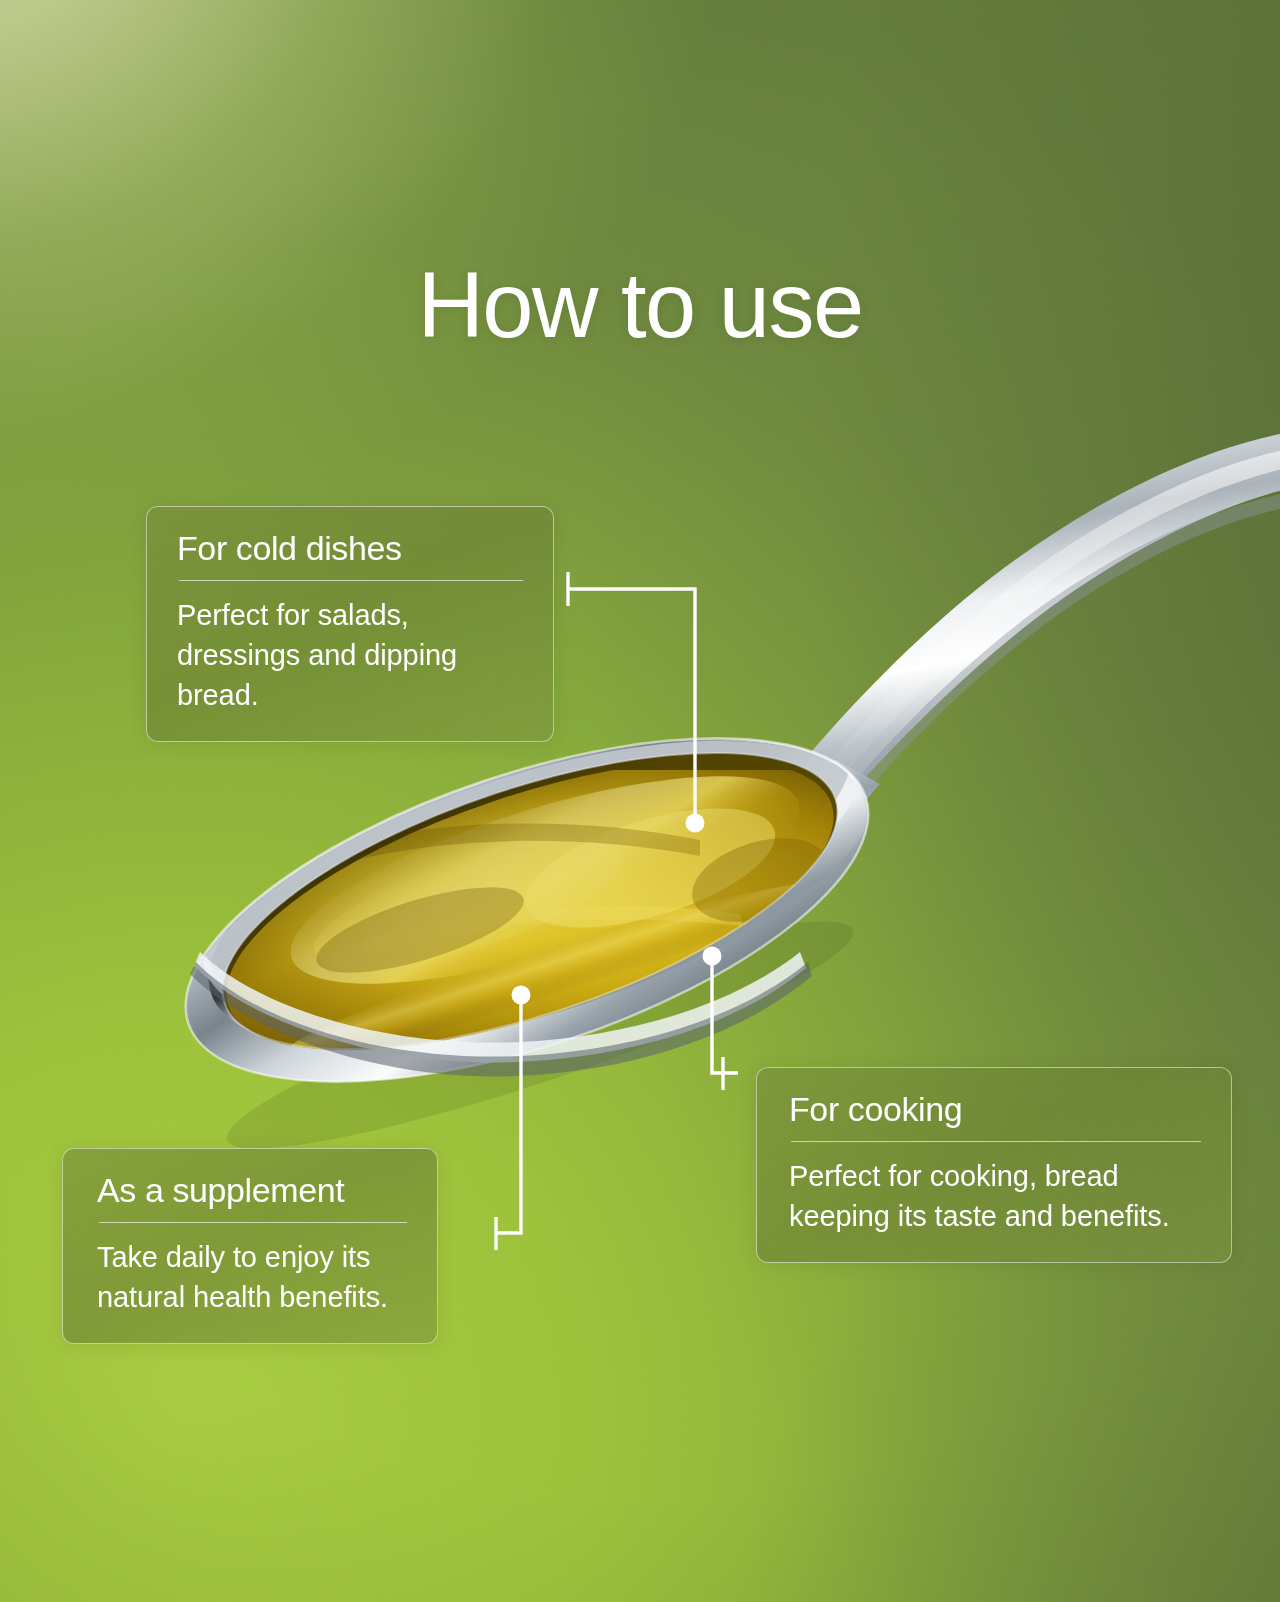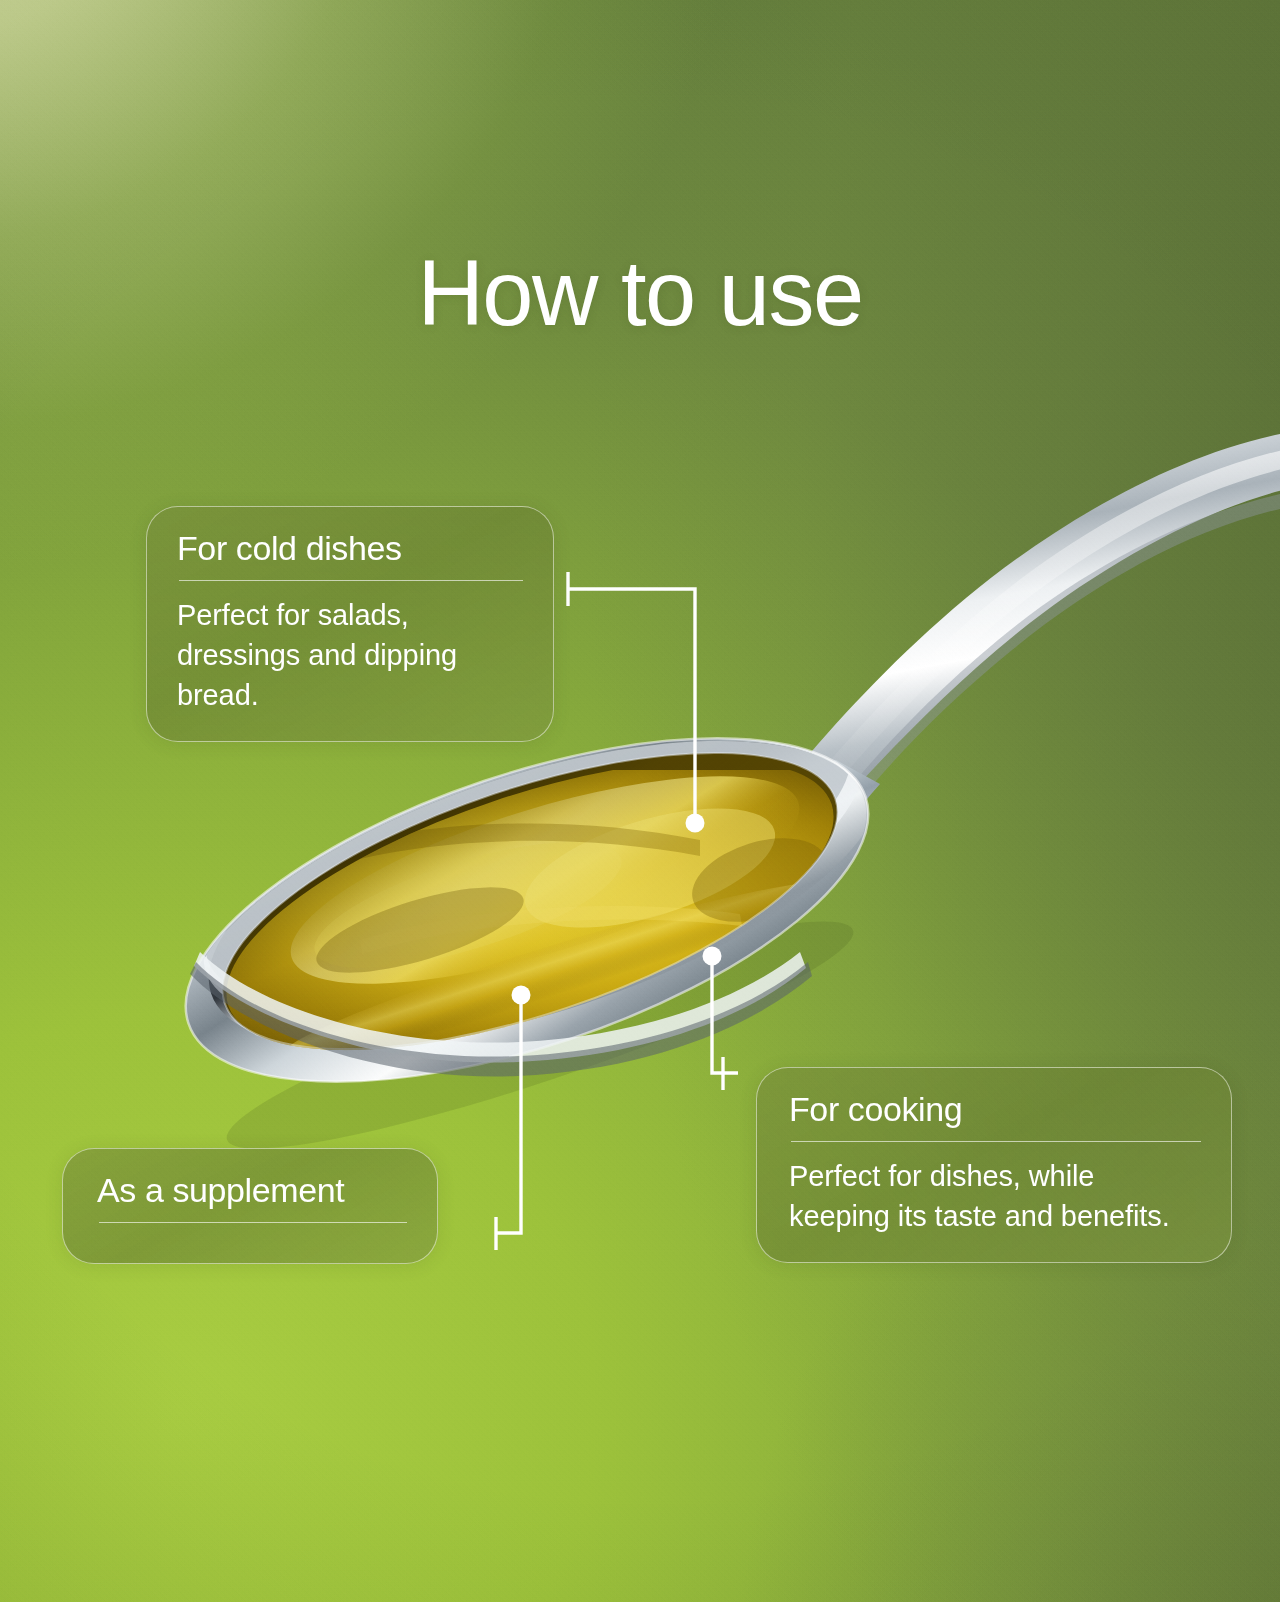--- a/index.html
+++ b/index.html
@@ -54,41 +54,41 @@
       repeating-linear-gradient(90deg,  rgba(255,255,255,0.08) 0px, rgba(0,0,0,0.08) 1px, rgba(255,255,255,0.04) 2px, rgba(0,0,0,0.06) 3px),
       repeating-linear-gradient(37deg,  rgba(255,255,255,0.05) 0px, rgba(0,0,0,0.05) 1px, rgba(255,255,255,0.03) 3px, rgba(0,0,0,0.03) 5px);
     background-size: 3px 3px, 3px 3px, 7px 7px;
     pointer-events: none;
   }
 
   
   .title {
     position: absolute;
     left: 0; right: 0;
-    top: 184px;
+    top: 196px;
     text-align: center;
     color: #ffffff;
     font-size: 92px;
     font-weight: 400;
     letter-spacing: -1.5px;
     line-height: 1.04;
     text-shadow: 0 1px 10px rgba(60,80,25,0.18);
   }
 
   
   .spoon-layer {
     position: absolute;
     inset: 0;
     pointer-events: none;
   }
 
   
   .card {
     position: absolute;
-    border-radius: 32px;
+    border-radius: 12px;
     border: 1.6px solid rgba(255,255,255,0.50);
     background:
       linear-gradient(152deg, rgba(118,140,58,0.62) 0%, rgba(108,131,52,0.66) 45%, rgba(124,148,62,0.58) 100%);
     backdrop-filter: blur(2px);
     box-shadow: 0 2px 18px rgba(50,66,22,0.12);
     box-sizing: border-box;
     padding: 22px 28px 26px 30px;
   }
   .card-title {
     color: #ffffff;
@@ -310,23 +310,24 @@
 
   <div class="card" id="card-cold">
     <div class="card-title">For cold dishes</div>
     <div class="card-rule"></div>
     <div class="card-body">Perfect for salads, dressings and dipping bread.</div>
   </div>
 
   <div class="card" id="card-cooking">
     <div class="card-title">For cooking</div>
     <div class="card-rule"></div>
-    <div class="card-body">Perfect for dishes, while keeping its taste and benefits.</div>
+    <div class="card-body">Perfect for cooking, bread keeping its taste and benefits.</div>
   </div>
 
   <div class="card" id="card-supp">
     <div class="card-title">As a supplement</div>
     <div class="card-rule"></div>
+    <div class="card-body">Take daily to enjoy its natural health benefits.</div>
   </div>
 
   <div class="bg-grain"></div>
 
 </div>
 
 </body></html>

